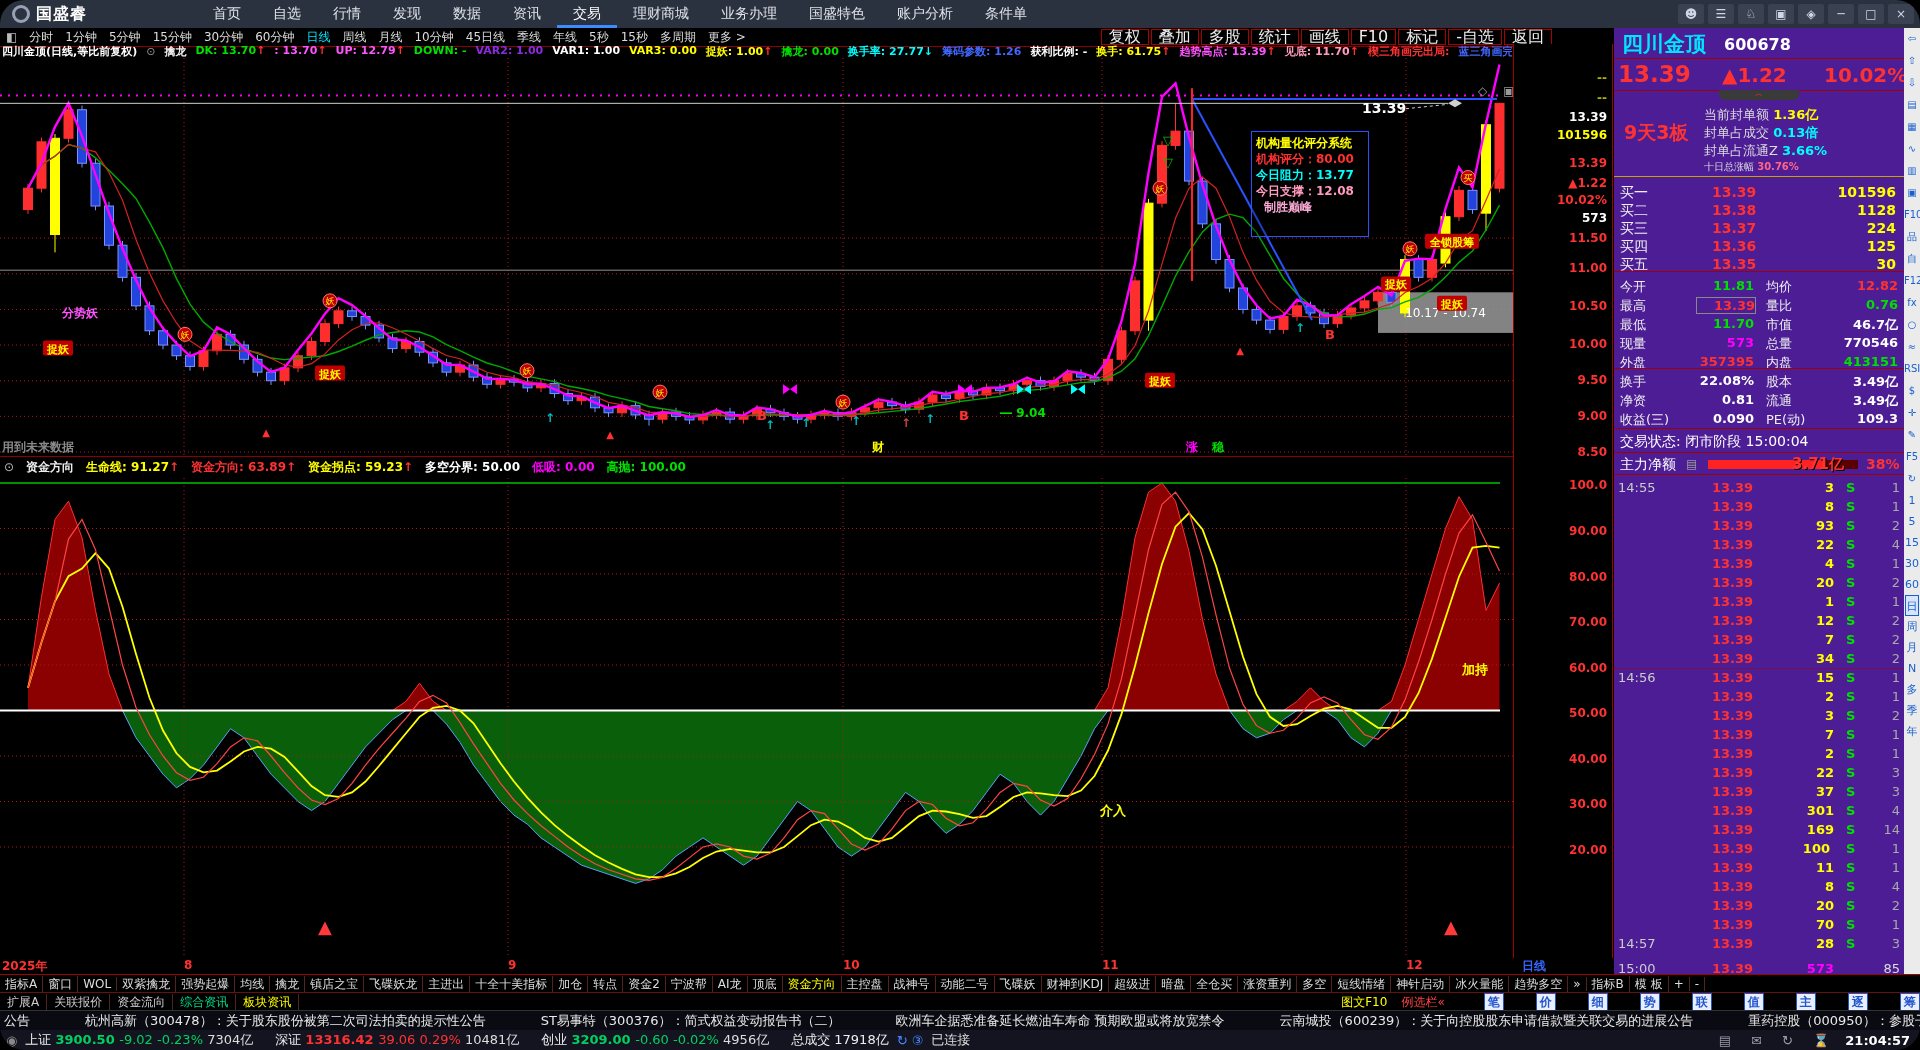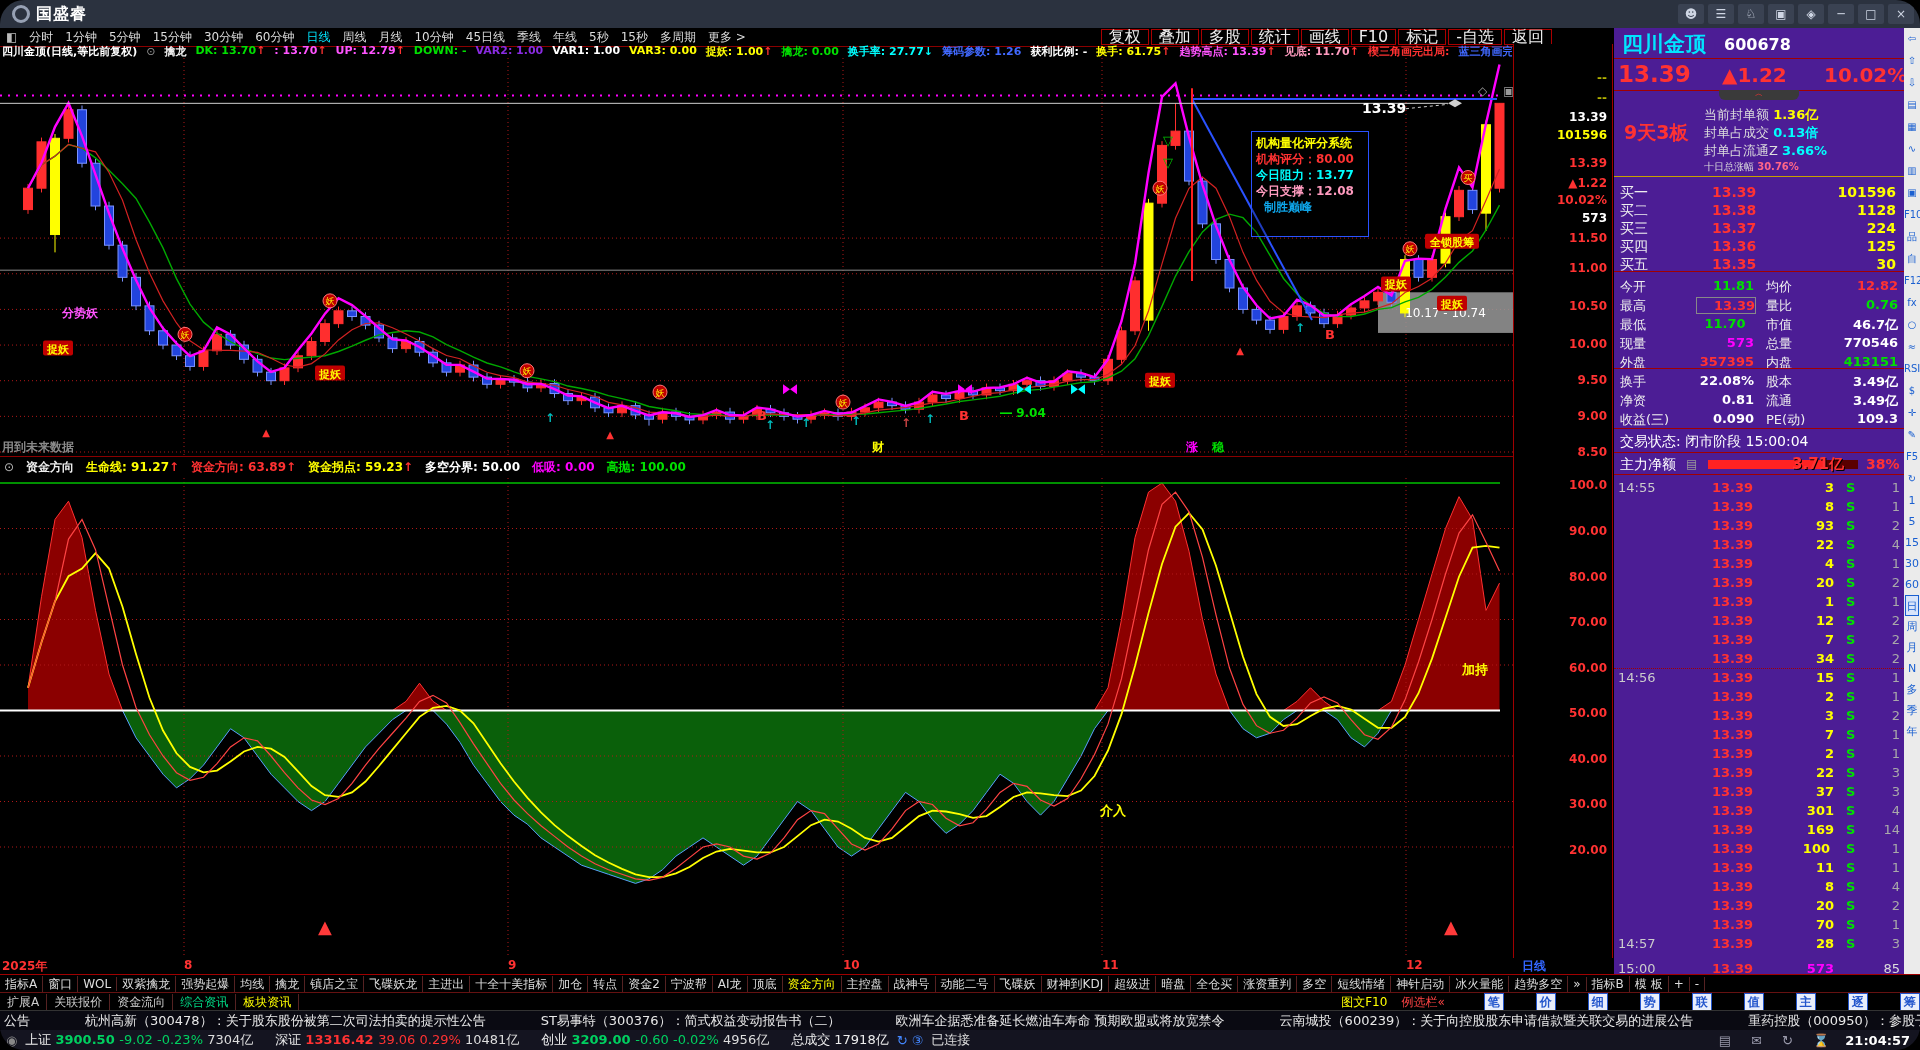--- a/index.html
+++ b/index.html
@@ -63,20 +63,34 @@
 </head>
 <body>
 
 <div id="app">
 
   <div id="titlebar">
     <div id="logo">
       <span class="ring"></span>
       <span class="brand">国盛睿</span>
     </div>
+    <div id="mainmenu">
+        <div class="menu-item">首页</div>
+        <div class="menu-item">自选</div>
+        <div class="menu-item">行情</div>
+        <div class="menu-item">发现</div>
+        <div class="menu-item">数据</div>
+        <div class="menu-item">资讯</div>
+        <div class="menu-item active">交易</div>
+        <div class="menu-item">理财商城</div>
+        <div class="menu-item">业务办理</div>
+        <div class="menu-item">国盛特色</div>
+        <div class="menu-item">账户分析</div>
+        <div class="menu-item">条件单</div>
+      </div>
     <div id="winbtns">
         <div class="winbtn">☻</div>
         <div class="winbtn">☰</div>
         <div class="winbtn">♘</div>
         <div class="winbtn">▣</div>
         <div class="winbtn">◈</div>
         <div class="winbtn">─</div>
         <div class="winbtn">□</div>
         <div class="winbtn">×</div>
       </div>
@@ -463,21 +477,21 @@
     </svg>
   <div class="chart-mini-icons">◇ ▣</div>
 
   <div id="scorebox">
     <div style="color:#ffff00;">机构量化评分系统</div>
     <div id="scorerows">
         <div style="color: rgb(255, 50, 50);">机构评分：80.00</div>
         <div style="color: rgb(0, 255, 255);">今日阻力：13.77</div>
         <div style="color: rgb(255, 155, 191);">今日支撑：12.08</div>
       </div>
-    <div style="color:#0ea5e9;padding-left:8px;">制胜巅峰</div>
+    <div style="color:#f9a8d4;padding-left:8px;">制胜巅峰</div>
   </div>
 
   <div id="subheader">
     <span style="color:#bbb;">⊙</span>
     <b style="color:#eee;">资金方向</b>
     <span id="subfields" style="display:flex;gap:12px;">
         <b style="color: rgb(255, 255, 0);">生命线: 91.27<b style="color: rgb(255, 50, 50);">↑</b></b>
         <b style="color: rgb(255, 50, 50);">资金方向: 63.89<b style="color: rgb(255, 50, 50);">↑</b></b>
         <b style="color: rgb(255, 255, 0);">资金拐点: 59.23<b style="color: rgb(255, 50, 50);">↑</b></b>
         <b style="color: rgb(255, 255, 255);">多空分界: 50.00</b>
@@ -594,21 +608,21 @@
           <b style="position: absolute; right: 6px; color: rgb(255, 50, 50);">12.82</b>
         </div>
         <div class="rp" style="left: 0px; top: 269px; width: 290px; font-size: 13px;">
           <span style="position: absolute; left: 6px; color: rgb(238, 238, 238);">最高</span>
           <b style="position: absolute; left: 82px; width: 58px; text-align: right; color: rgb(255, 50, 50); border: 1px solid rgb(136, 136, 136);">13.39</b>
           <span style="position: absolute; left: 152px; color: rgb(238, 238, 238);">量比</span>
           <b style="position: absolute; right: 6px; color: rgb(0, 224, 0);">0.76</b>
         </div>
         <div class="rp" style="left: 0px; top: 288px; width: 290px; font-size: 13px;">
           <span style="position: absolute; left: 6px; color: rgb(238, 238, 238);">最低</span>
-          <b style="position: absolute; left: 82px; width: 58px; text-align: center; color: rgb(0, 224, 0);">11.70</b>
+          <b style="position: absolute; left: 82px; width: 58px; text-align: right; color: rgb(0, 224, 0);">11.70</b>
           <span style="position: absolute; left: 152px; color: rgb(238, 238, 238);">市值</span>
           <b style="position: absolute; right: 6px; color: rgb(255, 255, 255);">46.7亿</b>
         </div>
         <div class="rp" style="left: 0px; top: 307px; width: 290px; font-size: 13px;">
           <span style="position: absolute; left: 6px; color: rgb(238, 238, 238);">现量</span>
           <b style="position: absolute; left: 82px; width: 58px; text-align: right; color: rgb(255, 0, 255);">573</b>
           <span style="position: absolute; left: 152px; color: rgb(238, 238, 238);">总量</span>
           <b style="position: absolute; right: 6px; color: rgb(255, 255, 255);">770546</b>
         </div>
         <div class="rp" style="left: 0px; top: 326px; width: 290px; font-size: 13px;">

